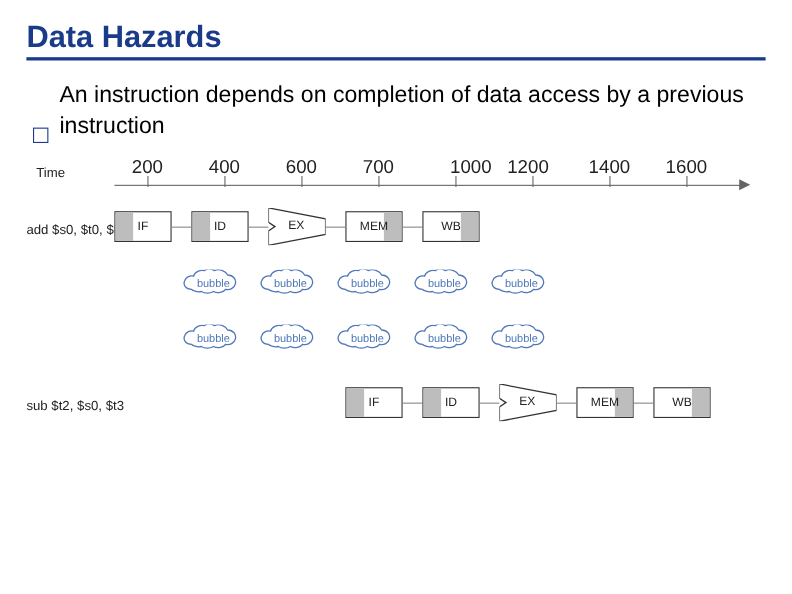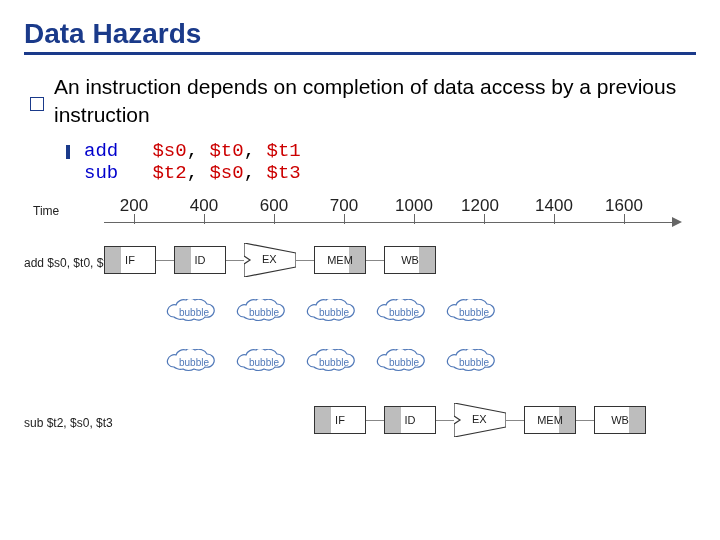--- a/index.html
+++ b/index.html
@@ -1,19 +1,19 @@
 <!DOCTYPE html>
 <html><head>
 <meta charset="utf-8">
 <style>
   body{margin:0;padding:0;font-family:Arial,Helvetica,sans-serif;background:#fff;width:720px;height:540px;overflow:hidden}
   .slide{padding:18px 24px 0 24px}
   .title{color:#1a3a8a;font-size:28px;font-weight:bold;margin-bottom:2px}
   .title-rule{border:none;border-top:3px solid #1a3a8a;margin:2px 0 18px 0}
-  .bullet-row{display:flex;align-items:center;margin:0 0 10px 6px}
+  .bullet-row{display:flex;align-items:flex-end;margin:0 0 10px 6px}
   .bullet-sq{width:12px;height:12px;border:1.5px solid #1a3a8a;margin:6px 10px 0 0;flex:0 0 auto}
   .bullet-text{font-size:21px;line-height:1.35;color:#000}
   .sub-row{display:flex;align-items:flex-start;margin:4px 0 0 42px}
   .sub-bullet{width:4px;height:14px;background:#1a3a8a;margin:5px 14px 0 0;flex:0 0 auto}
   .code-block{font-family:"Courier New",monospace;font-size:19px;white-space:pre}
   .op{color:#0000cc}.reg{color:#cc0000}.pun{color:#000}
   .diagram{position:relative;margin-top:20px;height:300px;font-family:Arial,Helvetica,sans-serif;font-size:12px;color:#222}
   .time-lbl{position:absolute;left:9px;top:0}
   .axis{position:absolute;left:80px;top:18px;width:570px;height:1px;background:#666}
   .arrowhead{position:absolute;left:648px;top:13px;width:0;height:0;border-left:10px solid #666;border-top:5px solid transparent;border-bottom:5px solid transparent}
@@ -35,41 +35,36 @@
 
 <div class="slide">
   <div class="title">Data Hazards</div>
   <hr class="title-rule">
 
   <div class="bullet-row">
     <div class="bullet-sq"></div>
     <div class="bullet-text">An instruction depends on completion of data access by a previous instruction</div>
   </div>
 
-  <div class="sub-row">
-    <div class="sub-bullet"></div>
-    <div class="code-block"><span class="op">add</span>   <span class="reg">$s0</span><span class="pun">, </span><span class="reg">$t0</span><span class="pun">, </span><span class="reg">$t1</span>
-<span class="op">sub</span>   <span class="reg">$t2</span><span class="pun">, </span><span class="reg">$s0</span><span class="pun">, </span><span class="reg">$t3</span></div>
-  </div>
 
   <div class="diagram">
     <span class="time-lbl">Time</span>
     <div class="axis"></div>
     <div class="arrowhead"></div>
 
     <div class="tick" style="left:110px"></div>
       <span class="tick-lbl" style="left:110px">200</span>
     <div class="tick" style="left:180px"></div>
       <span class="tick-lbl" style="left:180px">400</span>
     <div class="tick" style="left:250px"></div>
       <span class="tick-lbl" style="left:250px">600</span>
     <div class="tick" style="left:320px"></div>
       <span class="tick-lbl" style="left:320px">700</span>
     <div class="tick" style="left:390px"></div>
-      <span class="tick-lbl" style="left:390px">1000</span>
+      <span class="tick-lbl" style="left:404px">1000</span>
     <div class="tick" style="left:460px"></div>
       <span class="tick-lbl" style="left:456px">1200</span>
     <div class="tick" style="left:530px"></div>
       <span class="tick-lbl" style="left:530px">1400</span>
     <div class="tick" style="left:600px"></div>
       <span class="tick-lbl" style="left:600px">1600</span>
 
     <span class="instr-lbl" style="left:0;top:52px">add $s0, $t0, $t1</span>
 
     <div class="stage" style="left:80px;top:42px;width:52px">

